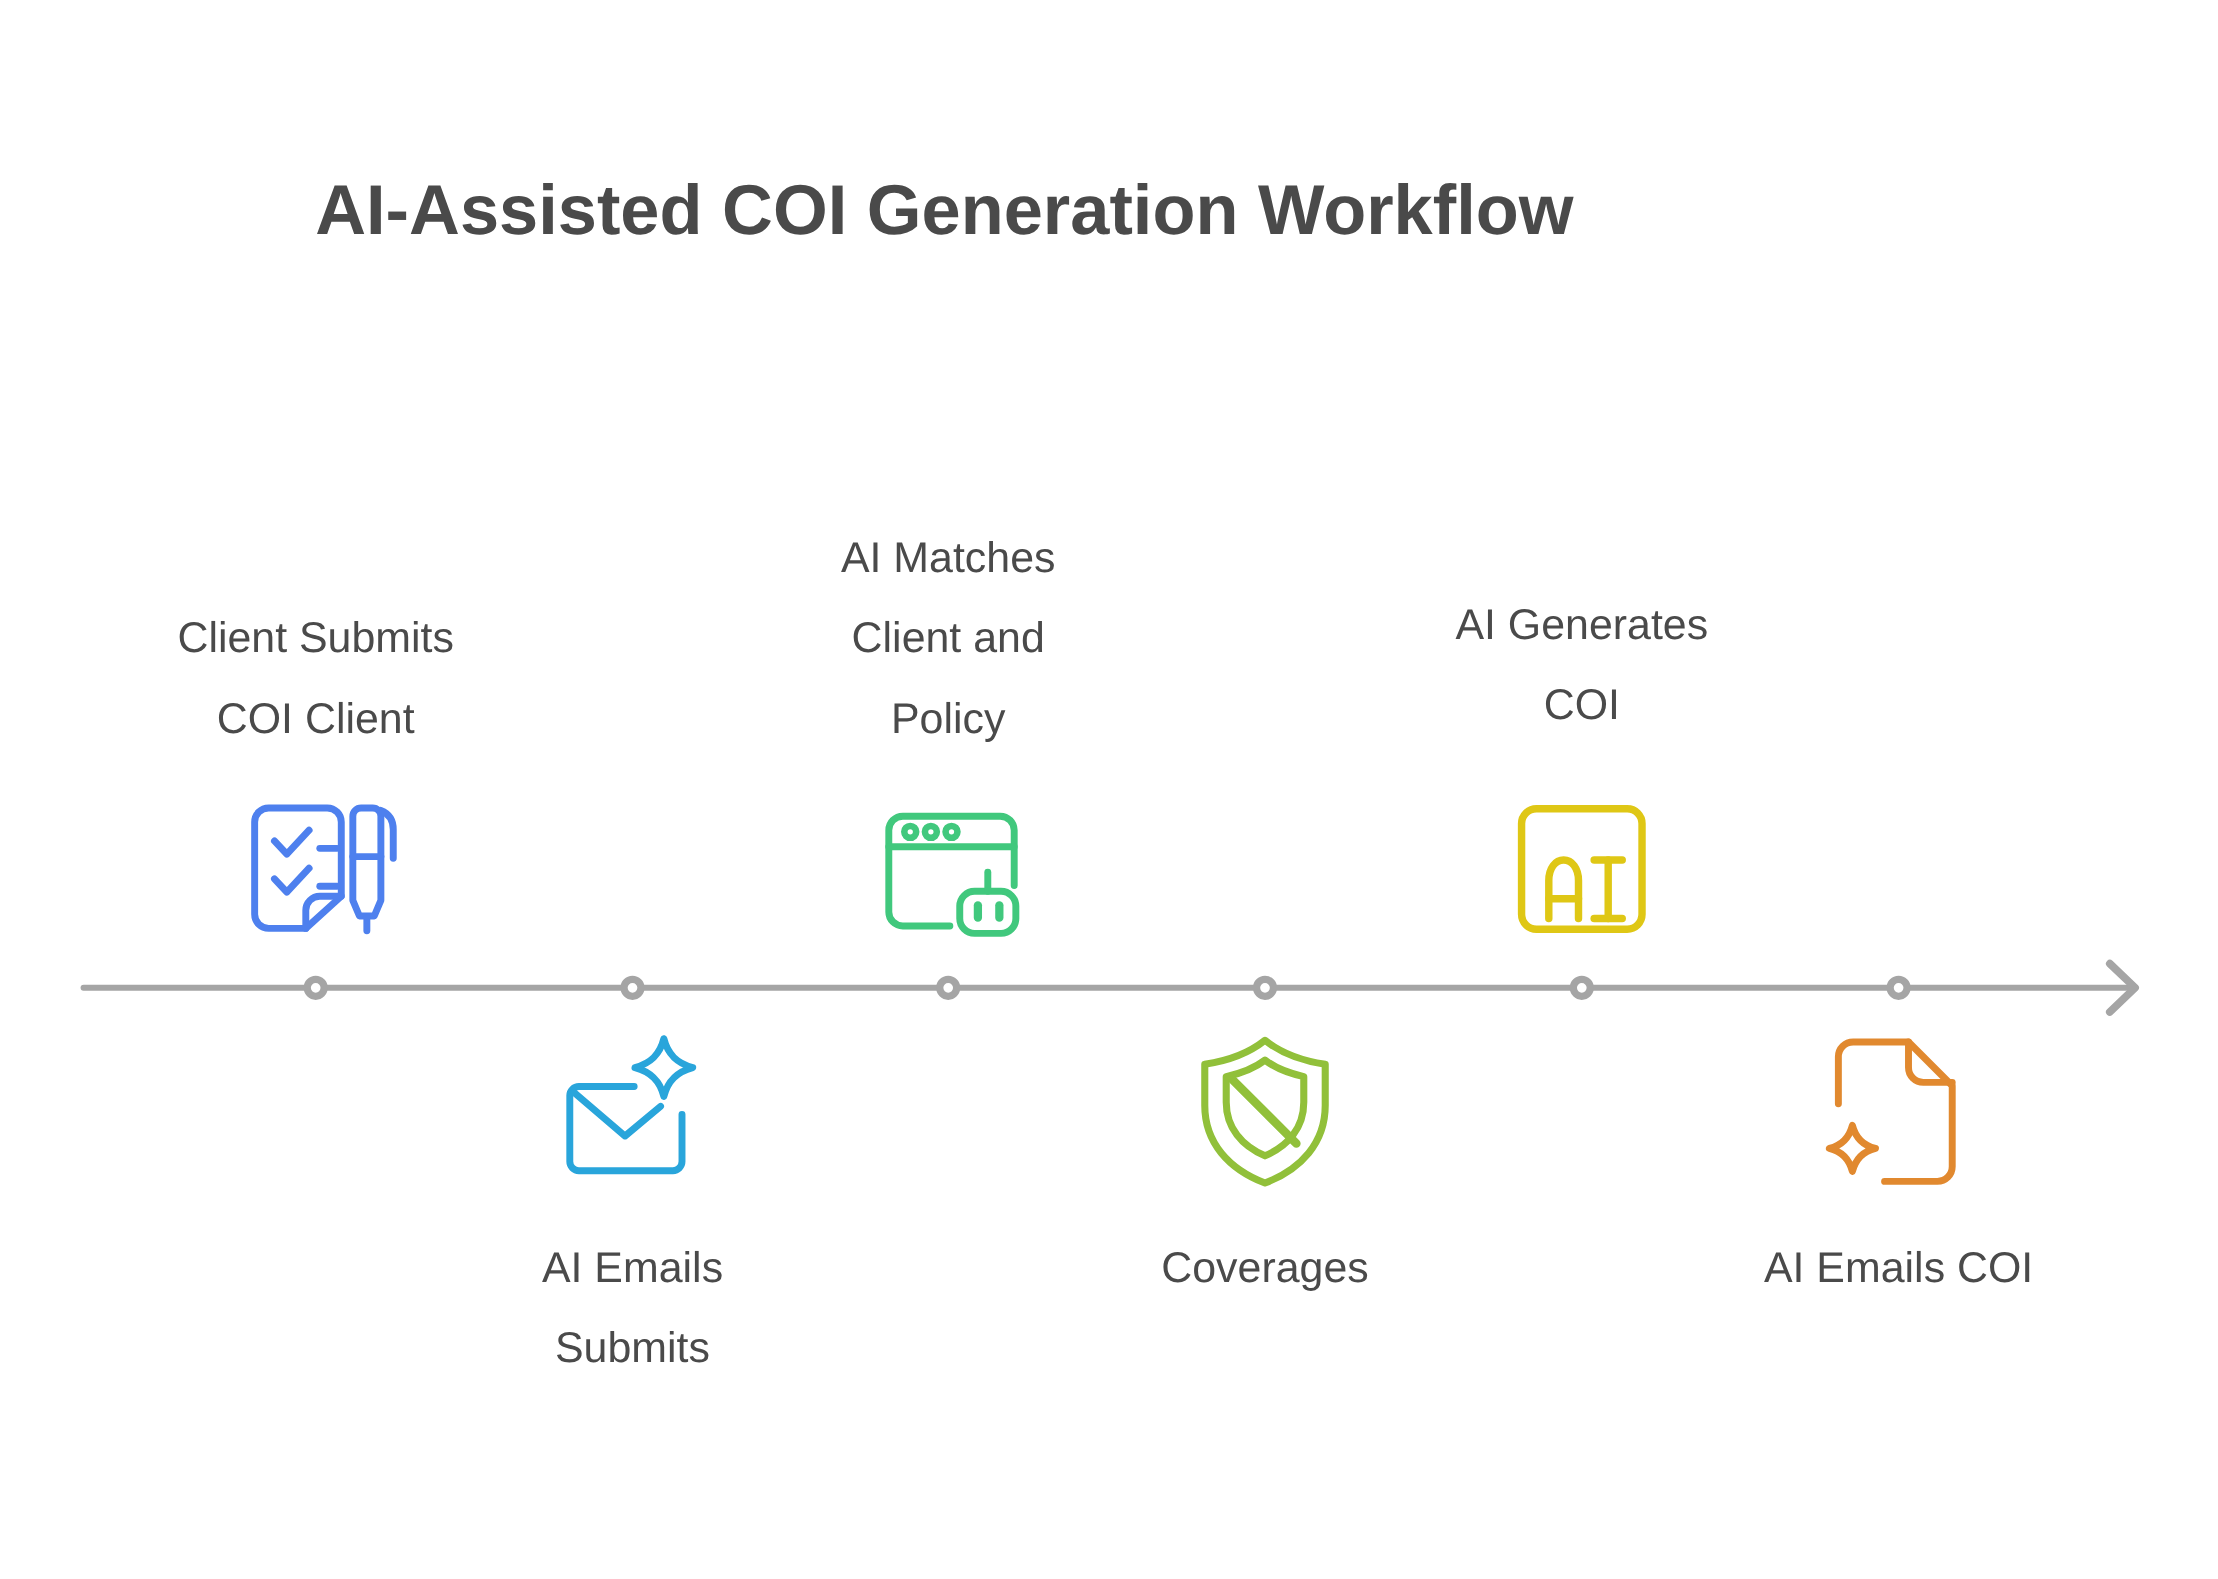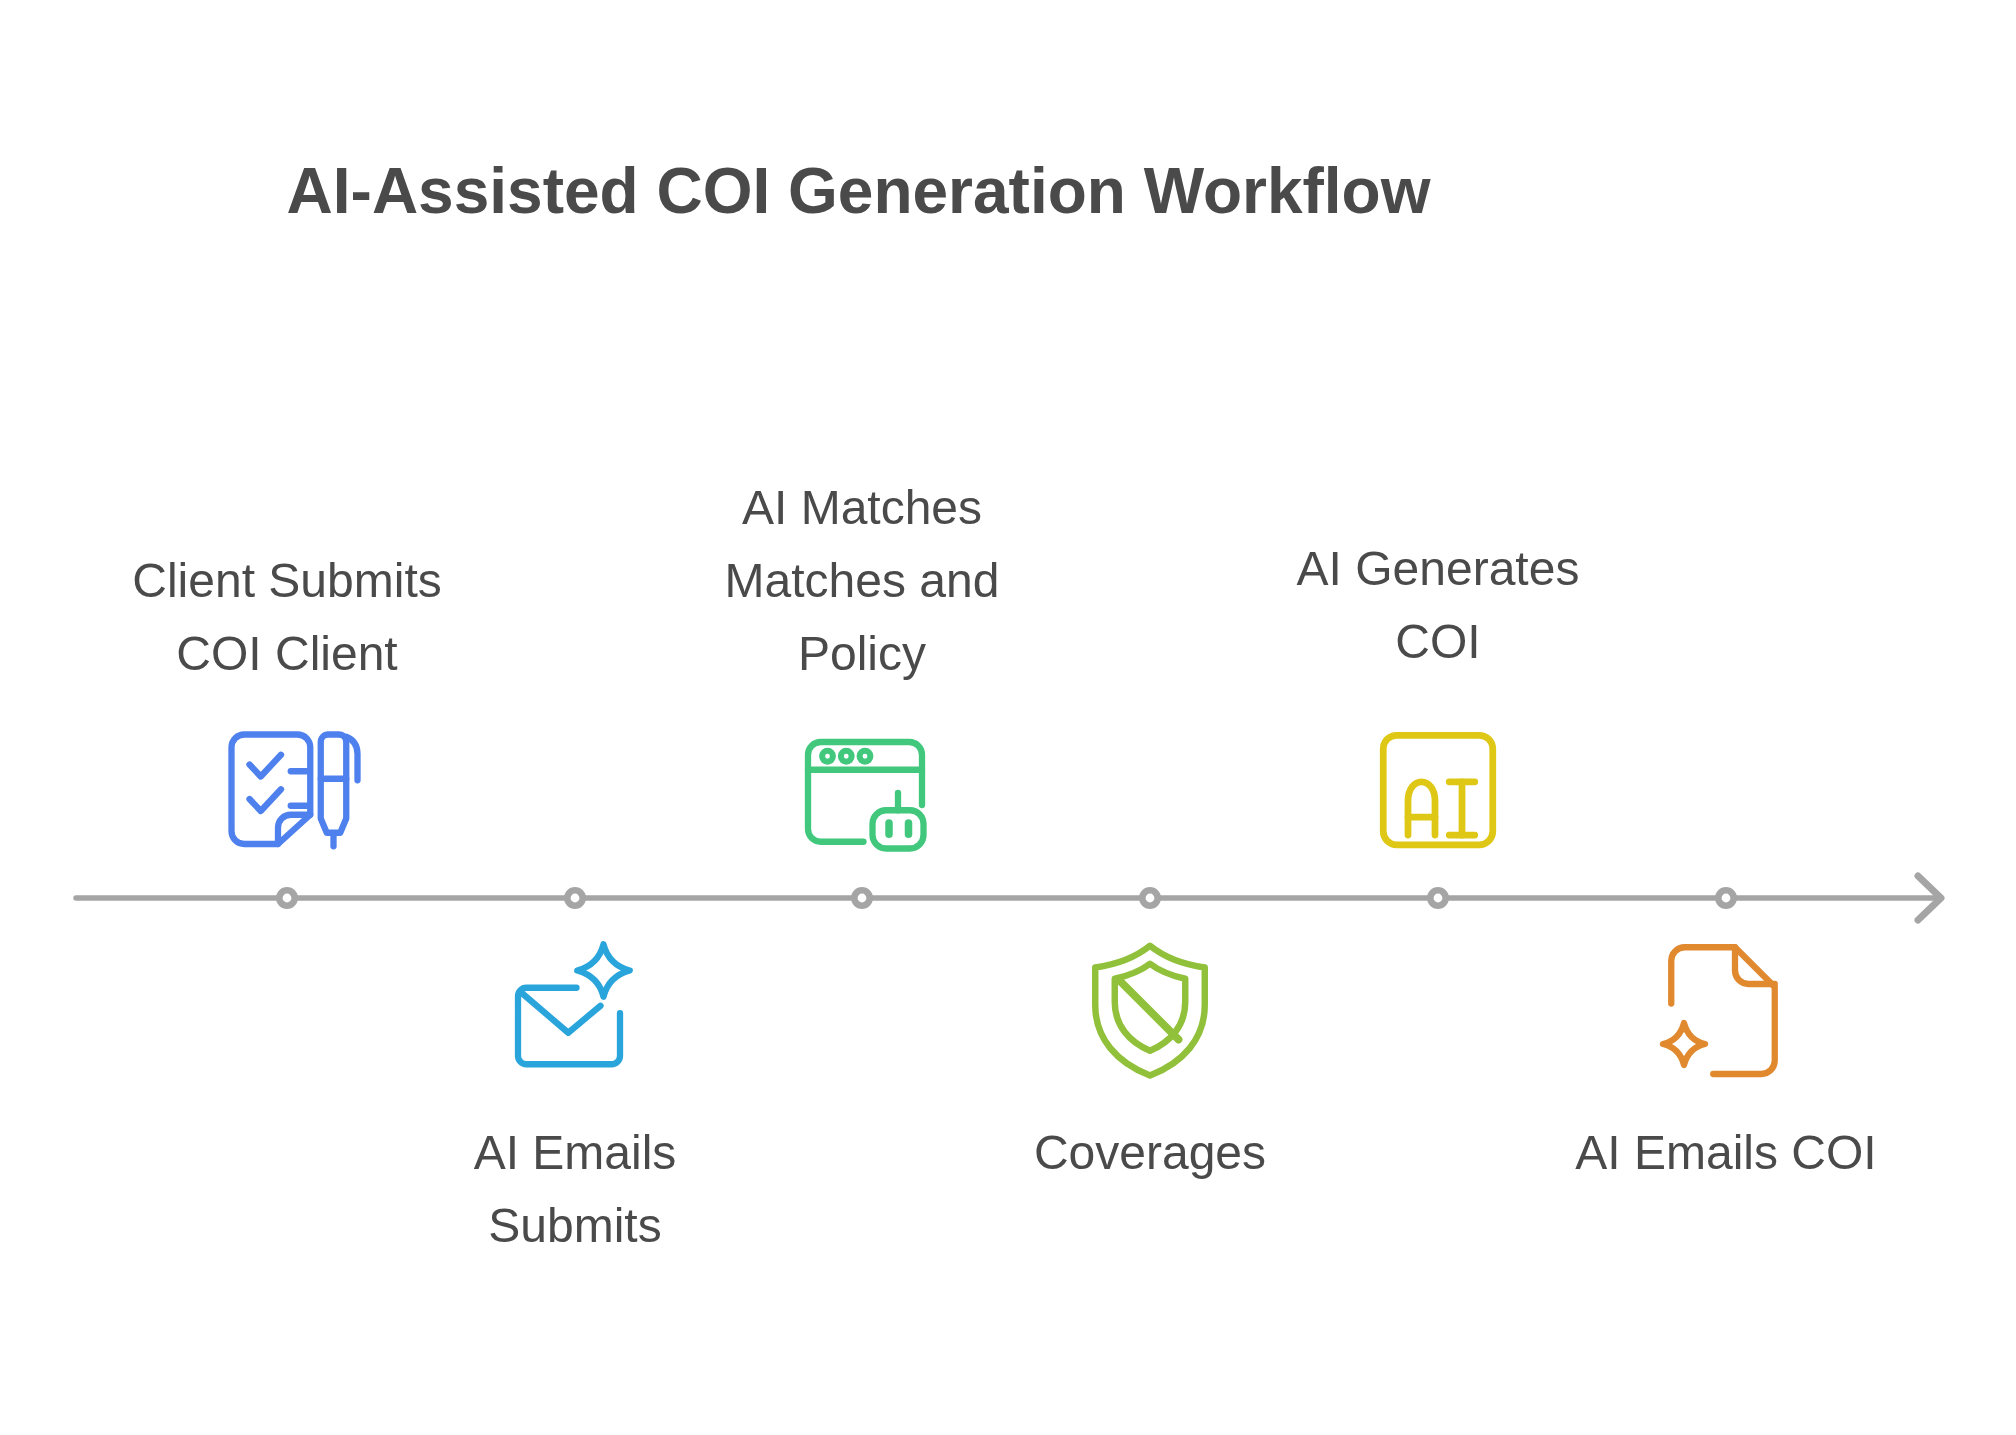--- a/index.html
+++ b/index.html
@@ -8,21 +8,21 @@
     font-family:"Liberation Sans","DejaVu Sans",sans-serif;
   }
   .title{
     position:absolute;top:152px;left:0;width:1717px;text-align:center;
     font-size:64px;line-height:78px;font-weight:700;color:#4A4A4A;letter-spacing:0;
   }
   .axis{position:absolute;left:0;top:0;width:2016px;height:1435px;}
   .axis .dot{fill:#ffffff;}
   .label{
     position:absolute;width:460px;text-align:center;color:#4A4A4A;
-    font-size:48px;line-height:73px;font-weight:400;
+    font-size:39px;line-height:73px;font-weight:400;
   }
   .icon{position:absolute;width:150px;height:150px;}
   .icon svg{width:150px;height:150px;display:block;}
 </style>
 </head>
 <body>
 
 <div class="canvas">
 
   <div class="title">AI-Assisted COI Generation Workflow</div>
@@ -70,21 +70,21 @@
       </g>
     </svg>
   </div>
   <div class="label" style="left:345px;top:1116px">
     <div>AI Emails</div>
     <div>Submits</div>
   </div>
 
   <div class="label" style="left:632px;top:471px">
     <div>AI Matches</div>
-    <div>Matches and</div>
+    <div>Client and</div>
     <div>Policy</div>
   </div>
   <div class="icon" style="left:787px;top:715px">
     <svg viewBox="0 0 100 100">
       <g fill="none" stroke-width="4.2" stroke-linecap="round" stroke-linejoin="round" stroke="#41C87D">
         <path d="M51,84.5 H22.5 c-4.7,0 -8.5,-3.8 -8.5,-8.5 V26.5 c0,-4.7 3.8,-8.5 8.5,-8.5 h59 c4.7,0 8.5,3.8 8.5,8.5 V60"></path>
         <path d="M14,36.5 H90"></path>
         <circle cx="27" cy="27.5" r="3.6" stroke-width="4"></circle>
         <circle cx="39.5" cy="27.5" r="3.6" stroke-width="4"></circle>
         <circle cx="52" cy="27.5" r="3.6" stroke-width="4"></circle>

